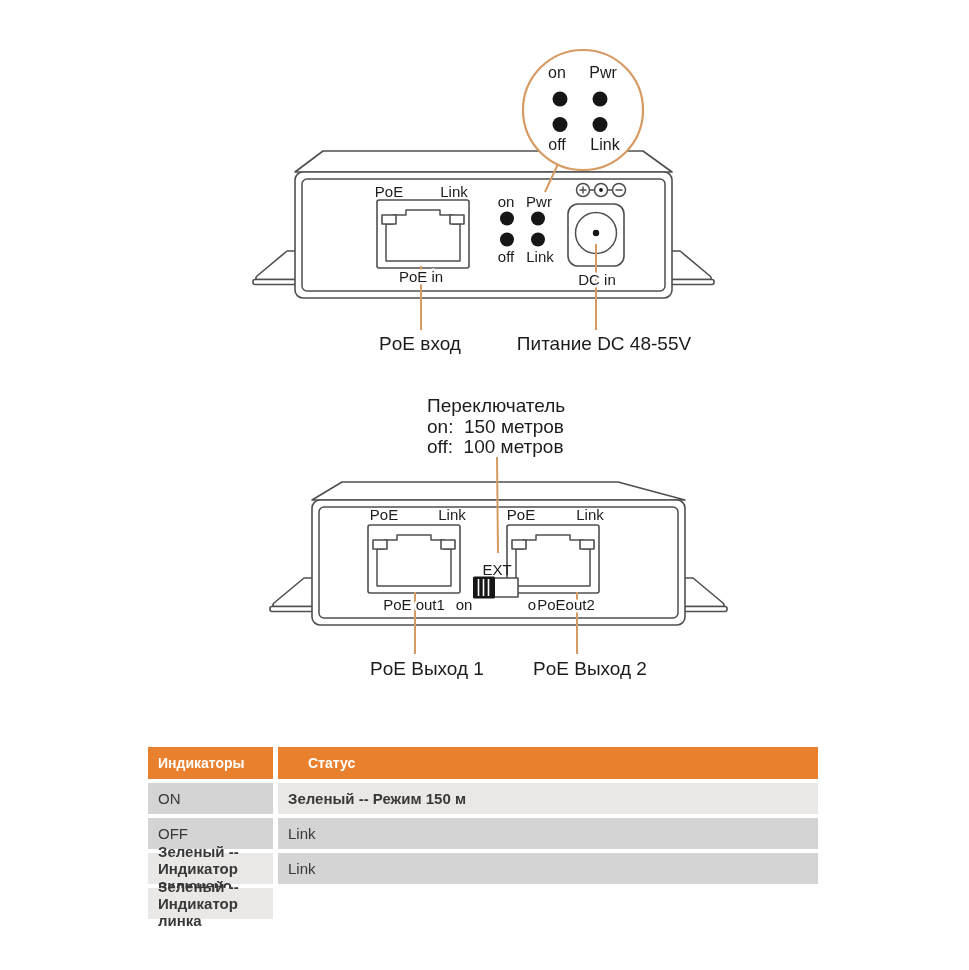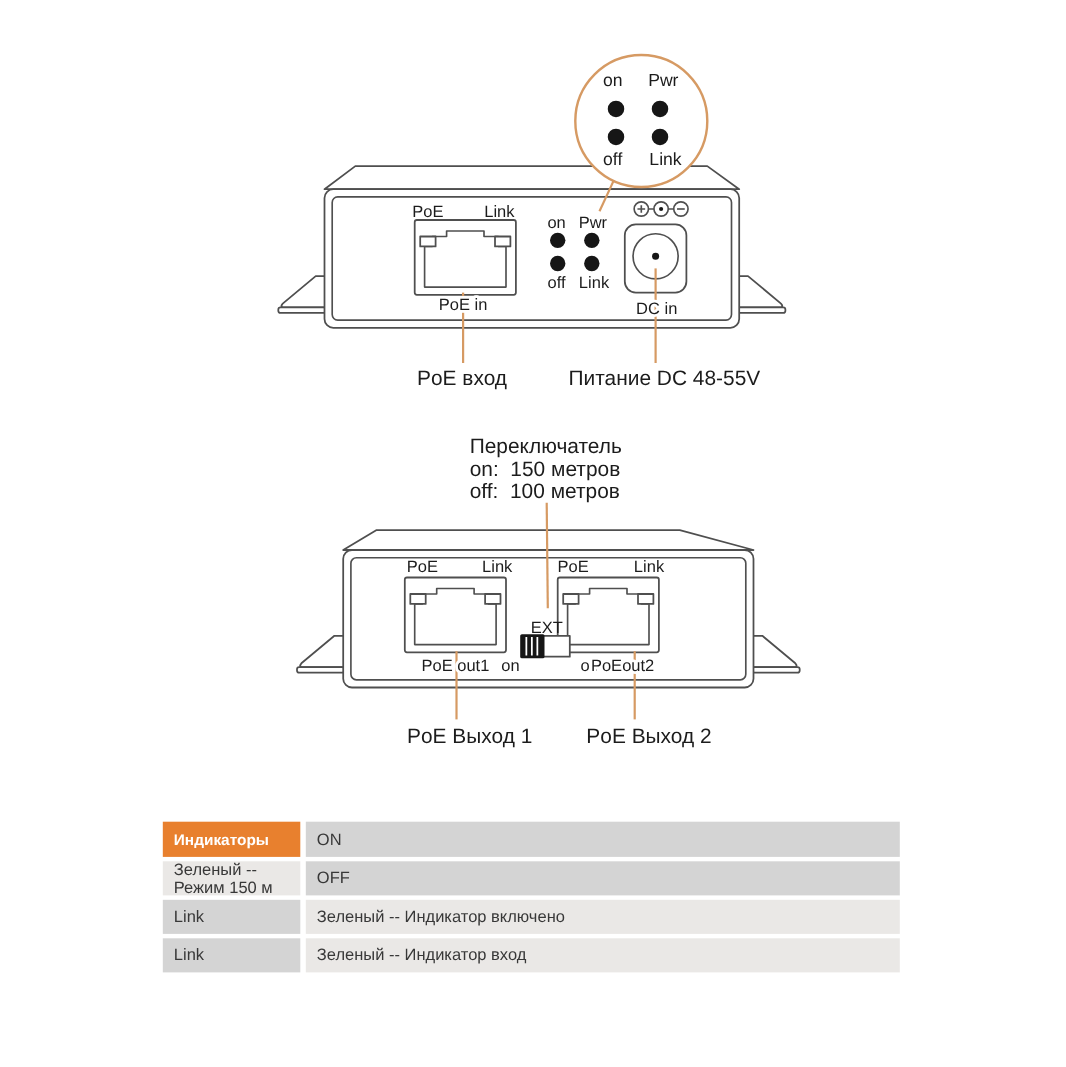--- a/index.html
+++ b/index.html
@@ -31,21 +31,21 @@
     column-gap:5px; row-gap:4px;
   }
   .itable > div { display:flex; align-items:center; }
   .th {
     background:var(--accent,#e8802e); color:#fff; font-weight:bold;
     font-size:14px; padding-left:10px;
   }
   .th.c2 { padding-left:30px; }
   .td { font-size:15px; color:#383838; padding-left:10px; }
   .td.c1 { background:var(--cell-left,#d4d4d4); }
-  .td.c2 { background:var(--cell-right,#eae8e6); }
+  .td.c2 { background:var(--cell-right,#eae8e6);font-weight:bold; }
 </style>
 </head>
 <body>
 
 <div class="stage">
 
 <svg width="969" height="735" viewBox="0 0 969 735">
 
   <g>
     <path class="shape" d="M323,151 L643,151 L672,172 L295,172 Z"></path>
@@ -157,25 +157,26 @@
   <text class="t19 mid" x="604" y="350">Питание DC 48-55V</text>
   <text class="t19" x="427" y="412">Переключатель</text>
   <text class="t19" x="427" y="433">on:  150 метров</text>
   <text class="t19" x="427" y="453">off:  100 метров</text>
   <text class="t19 mid" x="427" y="675">PoE Выход 1</text>
   <text class="t19 mid" x="590" y="675">PoE Выход 2</text>
 </svg>
 
   <div class="itable">
     <div class="th c1">Индикаторы</div>
+    <div class="th c2">Статус</div>
 
     <div class="td c1">ON</div>
     <div class="td c2">Зеленый -- Режим 150 м</div>
 
     <div class="td c1">OFF</div>
 
     <div class="td c1">Link</div>
     <div class="td c2">Зеленый -- Индикатор включено</div>
 
     <div class="td c1">Link</div>
-    <div class="td c2">Зеленый -- Индикатор вход</div>
+    <div class="td c2">Зеленый -- Индикатор линка</div>
   </div>
 </div>
 
 </body></html>

